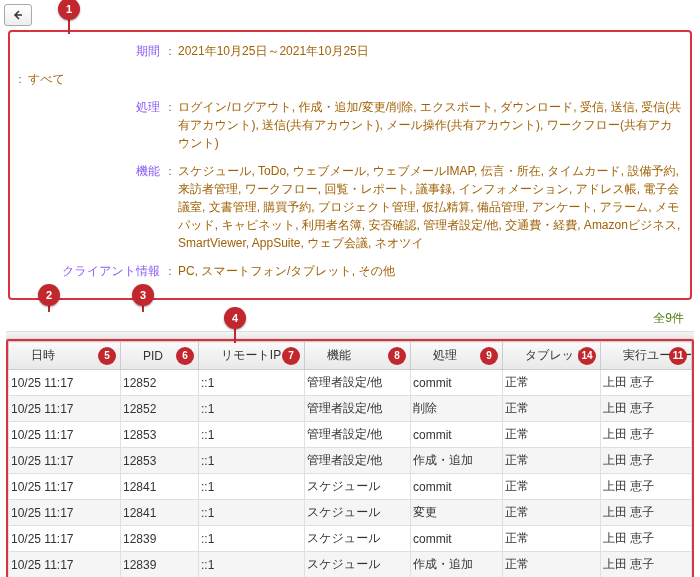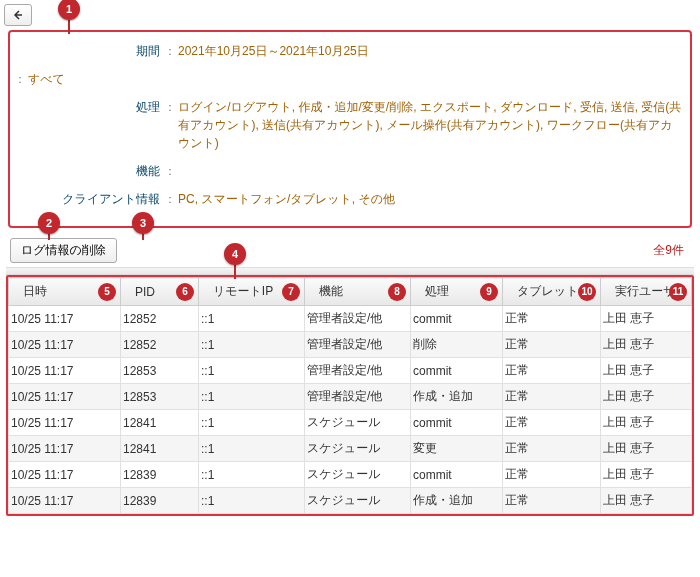--- a/index.html
+++ b/index.html
@@ -1,30 +1,30 @@
 <!DOCTYPE html>
 <html><head>
 <meta charset="utf-8">
 <style>
 * { box-sizing: border-box; margin: 0; padding: 0; }
 body { font-family: "Meiryo", "Hiragino Kaku Gothic Pro", sans-serif; font-size: 12px; color: #333; background: #fff; width: 700px; padding: 4px; }
 .back-btn { border: 1px solid #aaa; background: linear-gradient(#fff,#eee); border-radius: 3px; width: 28px; height: 22px; display: flex; align-items: center; justify-content: center; cursor: pointer; margin-bottom: 4px; }
 .summary-box { border: 2px solid #d9333f; border-radius: 4px; padding: 10px 8px 10px 4px; margin: 0 4px 6px 4px; position: relative; }
 .summary-row { display: flex; margin-bottom: 10px; line-height: 1.5; }
 .summary-row:last-child { margin-bottom: 8px; }
-.summary-label { width: 150px; flex-shrink: 0; text-align: right; padding-right: 4px; color: #0c4a6e; }
+.summary-label { width: 150px; flex-shrink: 0; text-align: right; padding-right: 4px; color: #8b5cf6; }
 .summary-colon { width: 14px; flex-shrink: 0; color: #808080; }
 .summary-value { flex: 1; color: #a16207; }
 .toolbar { display: flex; align-items: center; padding: 4px 6px; }
 .btn { border: 1px solid #aaa; background: linear-gradient(#fff,#eee); border-radius: 3px; padding: 3px 10px; font-size: 12px; cursor: pointer; margin-right: 6px; }
-.count { margin-left: auto; color: #b91c1c; padding-right: 6px; }
+.count { margin-left: auto; color: #4d7c0f; padding-right: 6px; }
 .separator { height: 8px; background: linear-gradient(#f5f5f5,#e8e8e8); border-top: 1px solid #ddd; border-bottom: 1px solid #ddd; margin: 0 2px 0 2px; }
 .table-wrap { border: 2px solid #d9333f; border-radius: 2px; margin: 0 2px; }
 table { width: 100%; border-collapse: collapse; table-layout: fixed; }
-thead th { background: linear-gradient(#fafafa,#e8e8e8); border: 1px solid #ccc; padding: 5px 14px; text-align: left; font-weight: normal; position: relative; white-space: nowrap; overflow: hidden; }
+thead th { background: linear-gradient(#fafafa,#e8e8e8); border: 1px solid #ccc; padding: 5px 22px; text-align: left; font-weight: normal; position: relative; white-space: nowrap; overflow: hidden; }
 tbody td { border: 1px solid #e0e0e0; padding: 4px 2px; white-space: nowrap; overflow: hidden; }
 tbody tr:nth-child(even) { background: #f5f5f5; }
 .annot { position: absolute; width: 22px; height: 22px; background: #c1272d; border-radius: 50%; color: #fff; font-size: 11px; font-weight: bold; display: flex; align-items: center; justify-content: center; z-index: 10; box-shadow: 0 1px 2px rgba(0,0,0,0.4); }
 .annot-line-v { position: absolute; width: 2px; background: #c1272d; z-index: 9; }
 .th-annot { position: absolute; right: 4px; top: 50%; transform: translateY(-50%); width: 18px; height: 18px; background: #c1272d; border-radius: 50%; color: #fff; font-size: 10px; font-weight: bold; display: flex; align-items: center; justify-content: center; }
 .rel { position: relative; }
 </style>
 </head>
 <body>
 
@@ -49,34 +49,34 @@
       <div class="summary-value">すべて</div>
     </div>
     <div class="summary-row">
       <div class="summary-label">処理</div>
       <div class="summary-colon">：</div>
       <div class="summary-value">ログイン/ログアウト, 作成・追加/変更/削除, エクスポート, ダウンロード, 受信, 送信, 受信(共有アカウント), 送信(共有アカウント), メール操作(共有アカウント), ワークフロー(共有アカウント)</div>
     </div>
     <div class="summary-row">
       <div class="summary-label">機能</div>
       <div class="summary-colon">：</div>
+      <div class="summary-value">スケジュール, ToDo, ウェブメール, ウェブメールIMAP, 伝言・所在, タイムカード, 設備予約, 来訪者管理, ワークフロー, 回覧・レポート, 議事録, インフォメーション, アドレス帳, 電子会議室, 文書管理, 購買予約, プロジェクト管理, 仮払精算, 備品管理, アンケート, アラーム, メモパッド, キャビネット, 利用者名簿, 安否確認, 管理者設定/他, 交通費・経費, Amazonビジネス, SmartViewer, AppSuite, ウェブ会議, ネオツイ</div>
     </div>
     <div class="summary-row">
       <div class="summary-label">クライアント情報</div>
       <div class="summary-colon">：</div>
       <div class="summary-value">PC, スマートフォン/タブレット, その他</div>
     </div>
   </div>
 
   <div class="toolbar rel">
     <div class="annot" style="left:34px; top:-22px;">2</div>
     <div class="annot-line-v" style="left:44px; top:0px; height:6px;"></div>
     <div class="annot" style="left:128px; top:-22px;">3</div>
     <div class="annot-line-v" style="left:138px; top:0px; height:6px;"></div>
-    <button class="btn">ログ情報の削除</button>
     <span class="count">全9件</span>
   </div>
 
   <div class="separator"></div>
 
   <div class="rel">
     <div class="annot" style="left:220px; top:-32px;">4</div>
     <div class="annot-line-v" style="left:230px; top:-10px; height:14px;"></div>
   </div>
 
@@ -91,21 +91,21 @@
           <col style="width:98px">
           <col>
       </colgroup>
       <thead>
         <tr>
           <th><span>日時</span><span class="th-annot">5</span></th>
           <th><span>PID</span><span class="th-annot">6</span></th>
           <th><span>リモートIP</span><span class="th-annot">7</span></th>
           <th><span>機能</span><span class="th-annot">8</span></th>
           <th><span>処理</span><span class="th-annot">9</span></th>
-          <th><span>タブレット</span><span class="th-annot">10</span></th>
+          <th><span>タブレット</span><span class="th-annot">14</span></th>
           <th><span>実行ユーザー</span><span class="th-annot">11</span></th>
         </tr>
       </thead>
       <tbody id="tbody">
           <tr>
             <td>10/25 11:17</td>
             <td>12852</td>
             <td>::1</td>
             <td>管理者設定/他</td>
             <td>commit</td>

